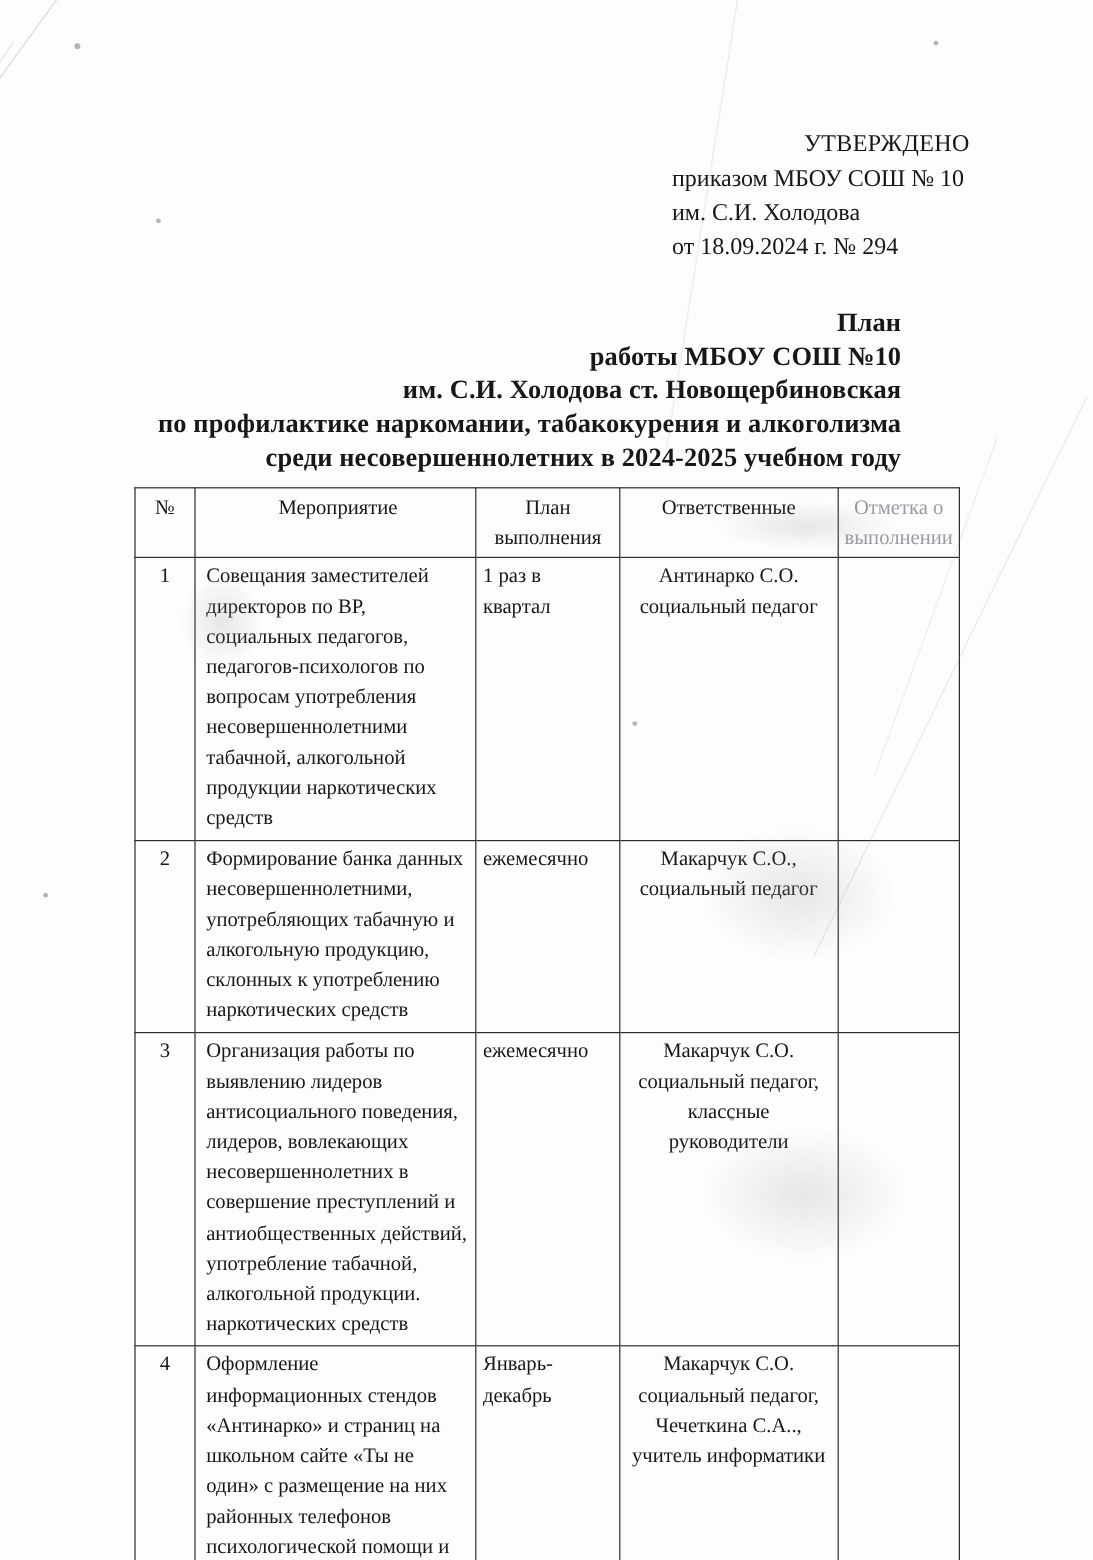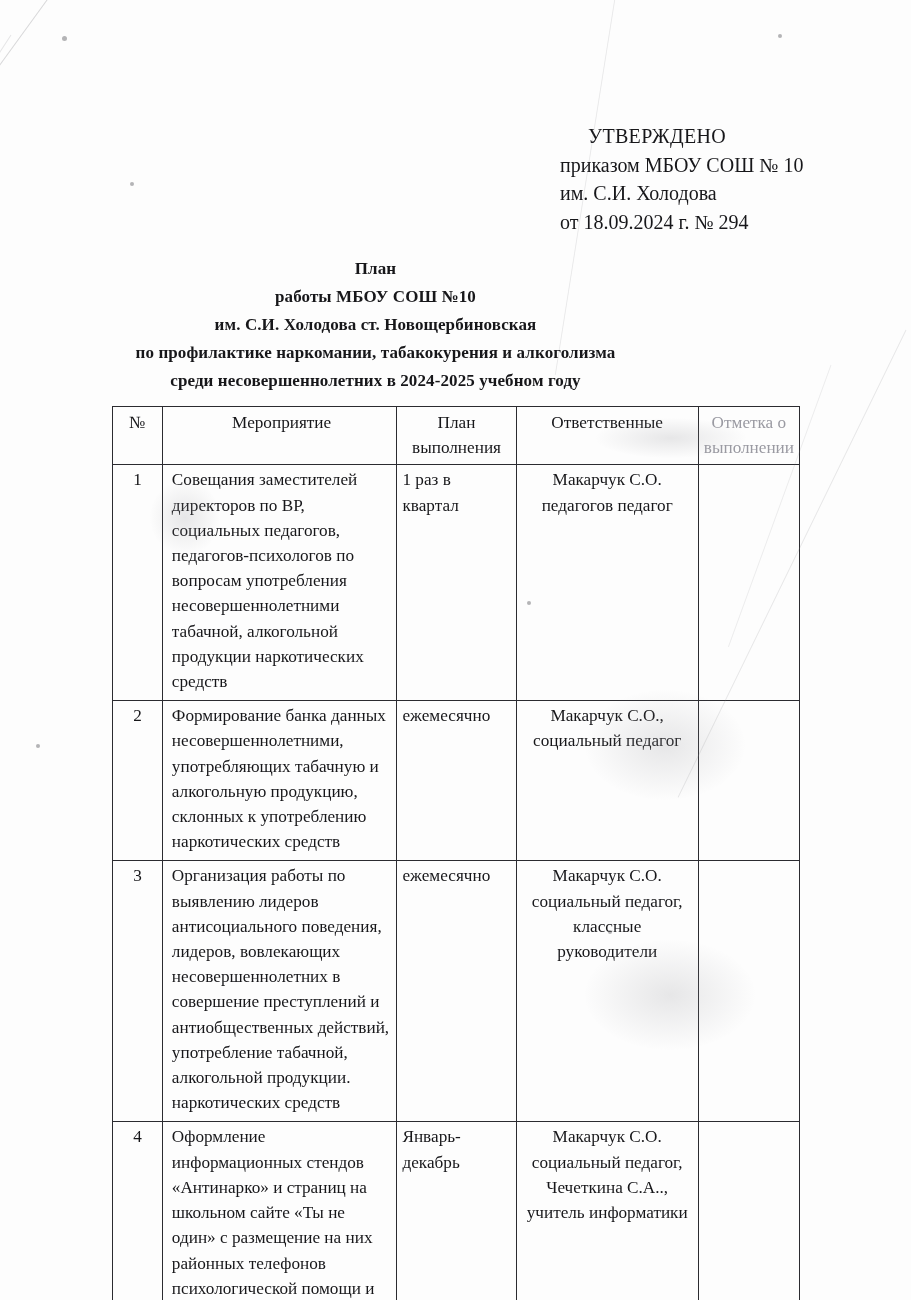--- a/index.html
+++ b/index.html
@@ -78,38 +78,37 @@
   .approval {
     position: absolute;
     left: 560px;
     top: 106px;
     width: 330px;
     font-size: 20px;
     line-height: 28.5px;
     z-index: 2;
   }
   .approval .ap-title {
-    text-align: left;
+    text-align: center;
     padding-left: 28px;
     letter-spacing: .3px;
-    margin-top: 16px;
   }
   .approval .ap-line {
     white-space: nowrap;
   }
 
   
   .doc-title {
     position: absolute;
     left: 0;
     top: 255px;
     width: 751px;
-    text-align: center;
+    text-align: right;
     font-weight: bold;
-    font-size: 17px;
+    font-size: 22px;
     line-height: 28px;
     letter-spacing: .1px;
     z-index: 2;
   }
   .doc-title .tl {
     display: block;
     white-space: nowrap;
   }
 
   
@@ -193,21 +192,21 @@
         <th class="col-dates">План выполнения</th>
         <th class="col-resp">Ответственные</th>
         <th class="col-mark th-mark">Отметка о выполнении</th>
       </tr>
     </thead>
     <tbody>
       <tr>
         <td class="col-num row-num">1</td>
         <td class="col-event">Совещания заместителей директоров по ВР, социальных педагогов, педагогов-психологов по вопросам употребления несовершеннолетними табачной, алкогольной продукции наркотических средств</td>
         <td class="col-dates">1 раз в квартал</td>
-        <td class="col-resp">Макарчук С.О. педагогов педагог</td>
+        <td class="col-resp">Антинарко С.О. социальный педагог</td>
         <td class="col-mark td-mark"></td>
       </tr>
       <tr>
         <td class="col-num row-num">2</td>
         <td class="col-event">Формирование банка данных несовершеннолетними, употребляющих табачную и алкогольную продукцию, склонных к употреблению наркотических средств</td>
         <td class="col-dates">ежемесячно</td>
         <td class="col-resp">Макарчук С.О., социальный педагог</td>
         <td class="col-mark td-mark"></td>
       </tr>
       <tr>

